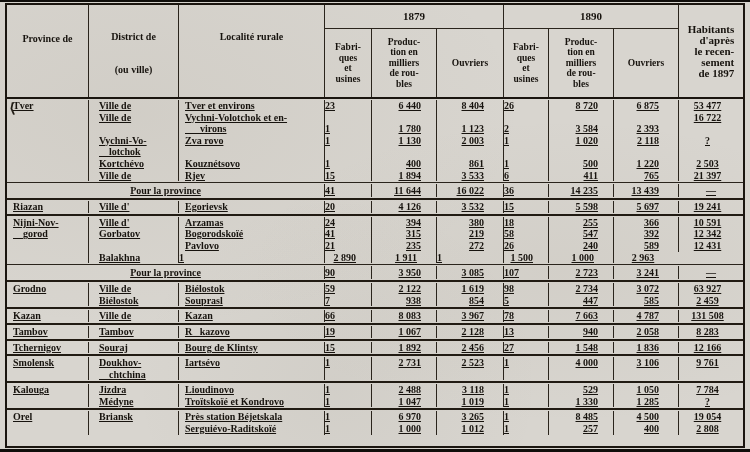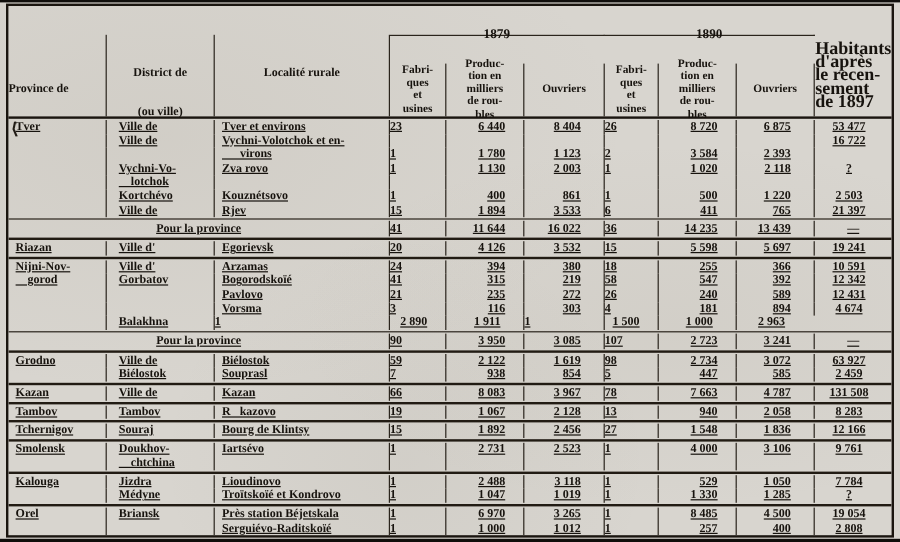--- a/index.html
+++ b/index.html
@@ -26,31 +26,31 @@
   }
 
   
   .thead{
     display:grid;
     grid-template-columns:82px 90px 146px 47px 65px 67px 45px 65px 65px 64px;
     grid-template-rows:24px 68px;
     border-bottom:2px solid #1a150f;
     flex:0 0 auto;
   }
-  .hcell{border-right:1px solid #2a241c;position:relative;font-size:10px;line-height:11px;margin-top:24px;}
+  .hcell{border-right:1px solid #2a241c;position:relative;font-size:10px;line-height:11px;}
   .hcell.last{border-right:none;}
-  .h-province{grid-column:1;grid-row:1/span 2;text-align:left;padding-top:40px;}
+  .h-province{grid-column:1;grid-row:1/span 2;text-align:center;padding-top:28px;}
   .h-district{grid-column:2;grid-row:1/span 2;text-align:center;}
   .h-district .l1{margin-top:26px;}
   .h-district .l2{margin-top:22px;}
   .h-localite{grid-column:3;grid-row:1/span 2;text-align:center;padding-top:26px;}
   .h-year1{grid-column:4/span 3;grid-row:1;}
   .h-year2{grid-column:7/span 3;grid-row:1;}
   .h-year1,.h-year2{display:flex;align-items:center;justify-content:center;font-size:11px;border-bottom:1px solid #2a241c;}
-  .h-habitants{grid-column:10;grid-row:1/span 2;display:flex;align-items:center;justify-content:center;text-align:left;white-space:pre;font-size:15px;line-height:11px;}
+  .h-habitants{grid-column:10;grid-row:1/span 2;display:flex;align-items:center;justify-content:center;text-align:right;white-space:pre;font-size:11px;line-height:11px;}
   .h-sub{grid-row:2;display:flex;align-items:center;justify-content:center;text-align:center;white-space:pre;font-size:9.5px;line-height:10.5px;}
   .h-sub.f1{grid-column:4;} .h-sub.p1{grid-column:5;} .h-sub.o1{grid-column:6;}
   .h-sub.f2{grid-column:7;} .h-sub.p2{grid-column:8;} .h-sub.o2{grid-column:9;}
 
   
   .tbody{flex:1 1 auto;display:flex;flex-direction:column;overflow:hidden;}
   .section{padding:1px 0;text-decoration:underline;}
   .section + .section{border-top:2px solid #211b13;}
   .row{
     display:grid;
@@ -272,32 +272,20 @@
             <div class="cell c3">21</div>
             <div class="cell c4">235</div>
             <div class="cell c5">272</div>
             <div class="cell c6">26</div>
             <div class="cell c7">240</div>
             <div class="cell c8">589</div>
             <div class="cell c9">12 431</div>
           </div>
           <div class="row">
             <div class="cell c0"></div>
-            <div class="cell c1"></div>
-            <div class="cell c2">Vorsma</div>
-            <div class="cell c3">3</div>
-            <div class="cell c4">116</div>
-            <div class="cell c5">303</div>
-            <div class="cell c6">4</div>
-            <div class="cell c7">181</div>
-            <div class="cell c8">894</div>
-            <div class="cell c9">4 674</div>
-          </div>
-          <div class="row">
-            <div class="cell c0"></div>
             <div class="cell c1">Balakhna</div>
             <div class="cell c3">1</div>
             <div class="cell c4">2 890</div>
             <div class="cell c5">1 911</div>
             <div class="cell c6">1</div>
             <div class="cell c7">1 500</div>
             <div class="cell c8">1 000</div>
             <div class="cell c9">2 963</div>
           </div>
           <div class="row total-row">

